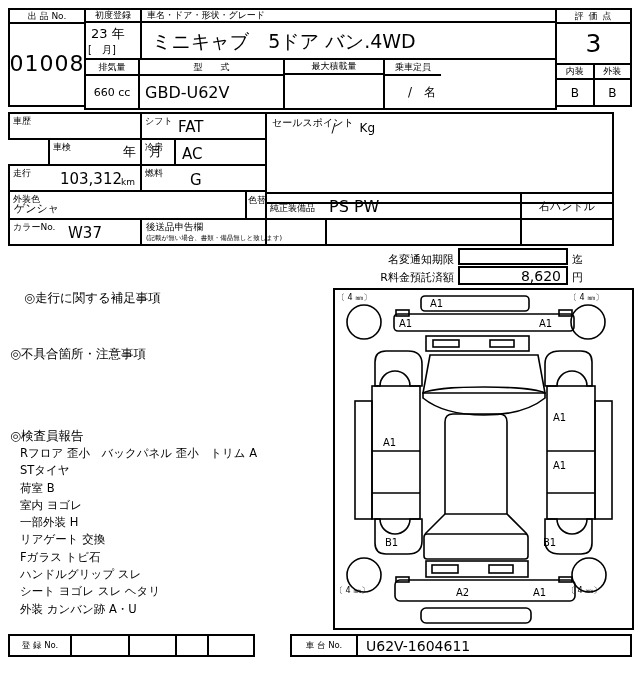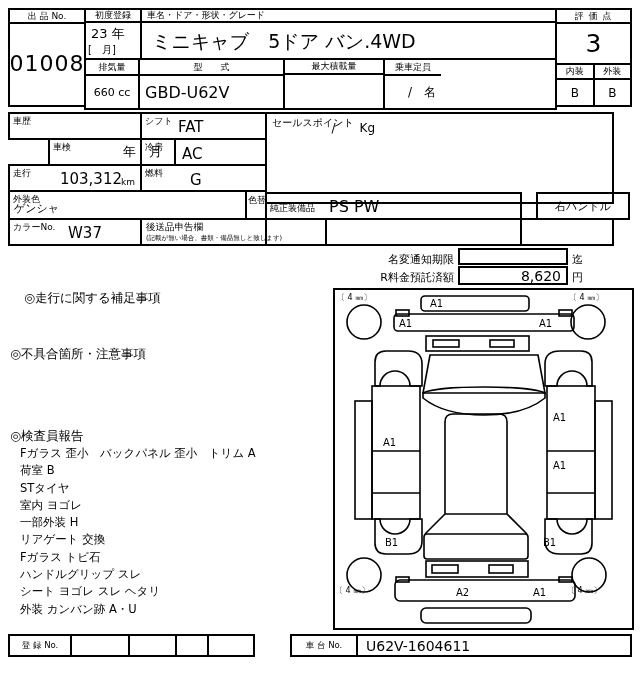--- a/index.html
+++ b/index.html
@@ -117,44 +117,44 @@
   </div>
 
   <div class="abs b2" style="left:265px;top:112px;width:349px;height:92px;">
     <span class="abs" style="left:5px;top:2px;font-size:10px;">セールスポイント</span>
   </div>
   <div class="abs b2" style="left:265px;top:192px;width:257px;height:28px;">
     <span class="abs" style="left:3px;top:8px;font-size:9px;">純正装備品</span>
     <span class="abs" style="left:62px;top:3px;font-size:16px;">PS PW</span>
   </div>
   <div class="abs b2" style="left:265px;top:218px;width:257px;height:28px;"></div>
-  <div class="abs b2" style="left:520px;top:192px;width:94px;height:28px;margin-left:16px;">
+  <div class="abs b2" style="left:520px;top:192px;width:94px;height:28px;">
     <div class="flexc" style="height:100%;font-size:11px;">右ハンドル</div>
   </div>
   <div class="abs b2" style="left:520px;top:218px;width:94px;height:28px;"></div>
 
   <div class="abs" style="left:330px;top:252px;width:124px;text-align:right;font-size:11px;">名変通知期限</div>
   <div class="abs b2" style="left:458px;top:248px;width:110px;height:17px;">
     <span></span>
   </div>
   <div class="abs" style="left:572px;top:252px;font-size:11px;">迄</div>
 
   <div class="abs" style="left:330px;top:270px;width:124px;text-align:right;font-size:11px;">R料金預託済額</div>
   <div class="abs b2" style="left:458px;top:266px;width:110px;height:19px;text-align:right;font-size:14px;padding-right:5px;">
     <span>8,620</span>
   </div>
   <div class="abs" style="left:572px;top:270px;font-size:11px;">円</div>
 
   <div class="notes-title" style="left:24px;top:290px;">◎走行に関する補足事項</div>
   <div class="notes-title" style="left:10px;top:346px;">◎不具合箇所・注意事項</div>
   <div class="notes-title" style="left:10px;top:428px;">◎検査員報告</div>
   <div class="abs" style="left:20px;top:446px;width:310px;">
-    <div class="report-line">Fガラス 歪小　バックパネル 歪小　トリム A</div>
+    <div class="report-line">Rフロア 歪小　バックパネル 歪小　トリム A</div>
+    <div class="report-line">STタイヤ</div>
     <div class="report-line">荷室 B</div>
-    <div class="report-line">STタイヤ</div>
     <div class="report-line">室内 ヨゴレ</div>
     <div class="report-line">一部外装 H</div>
     <div class="report-line">リアゲート 交換</div>
     <div class="report-line">Fガラス トビ石</div>
     <div class="report-line">ハンドルグリップ スレ</div>
     <div class="report-line">シート ヨゴレ スレ ヘタリ</div>
     <div class="report-line">外装 カンバン跡 A・U</div>
   </div>
 
   <svg class="abs" style="left:333px;top:288px;" width="301" height="342" viewBox="0 0 301 342">

